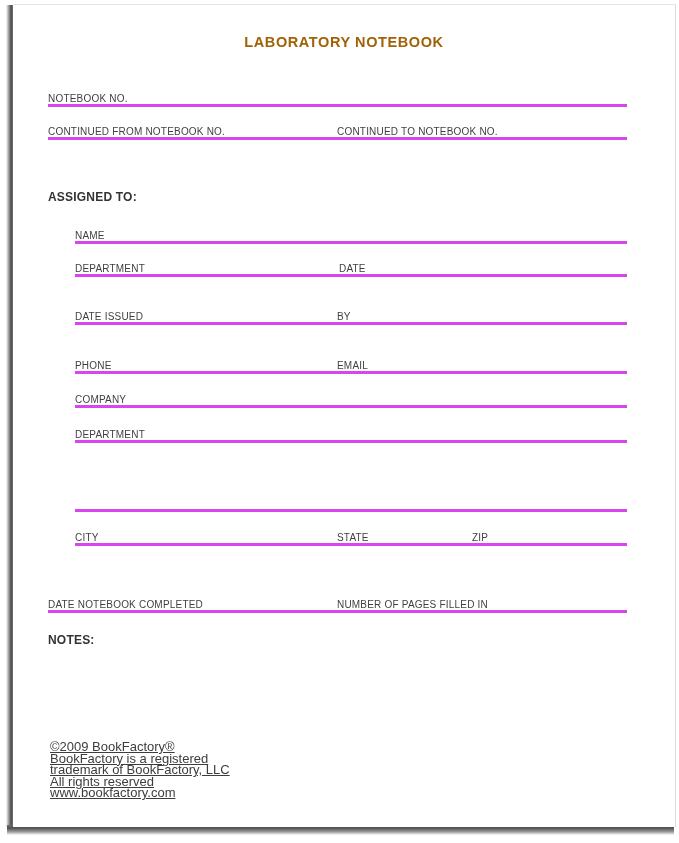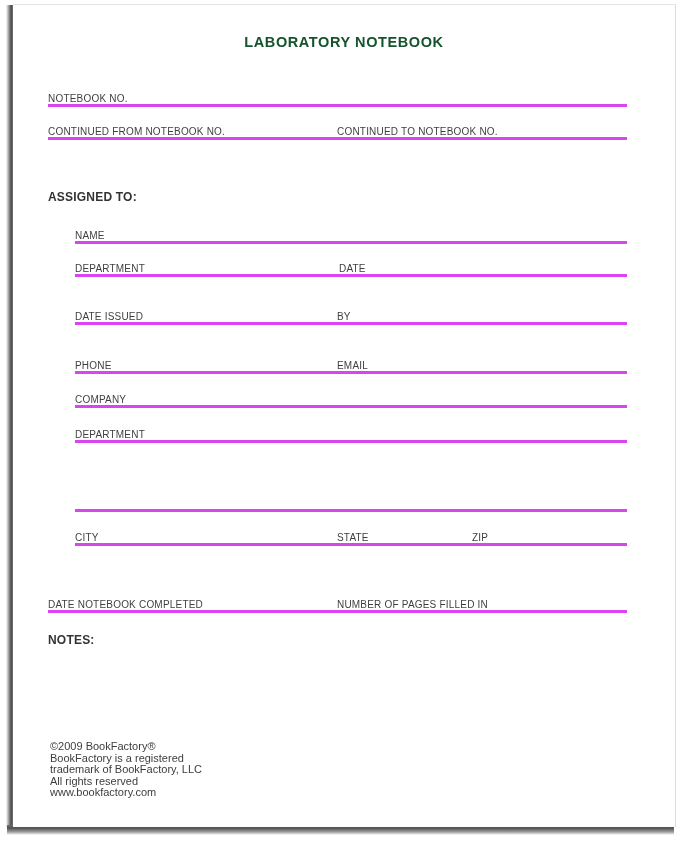--- a/index.html
+++ b/index.html
@@ -44,21 +44,21 @@
   }
   .page-title {
     position: absolute;
     left: 13px;
     top: 34px;
     width: 662px;
     text-align: center;
     font-size: 14.5px;
     font-weight: bold;
     letter-spacing: 0.6px;
-    color: #14532d;
+    color: #a16207;
   }
   .frow {
     position: absolute;
     height: 14px;
     border-bottom: 3px solid #d946ef;
   }
   .flabel {
     position: absolute;
     bottom: 0px;
     font-size: 10px;
@@ -71,23 +71,24 @@
     font-size: 12px;
     font-weight: bold;
     letter-spacing: 0.2px;
     color: #333333;
     white-space: nowrap;
   }
   .footer-block {
     position: absolute;
     left: 50px;
     top: 741px;
-    font-size: 11px;
+    font-size: 13px;
     line-height: 11.5px;
     color: #3d3d3d;
+    text-decoration: underline;
   }
   .footer-line { white-space: nowrap; }
 </style>
 </head>
 <body>
 
 <div class="stage">
 
   <div class="edge-left"></div>
   <div class="edge-bottom"></div>

